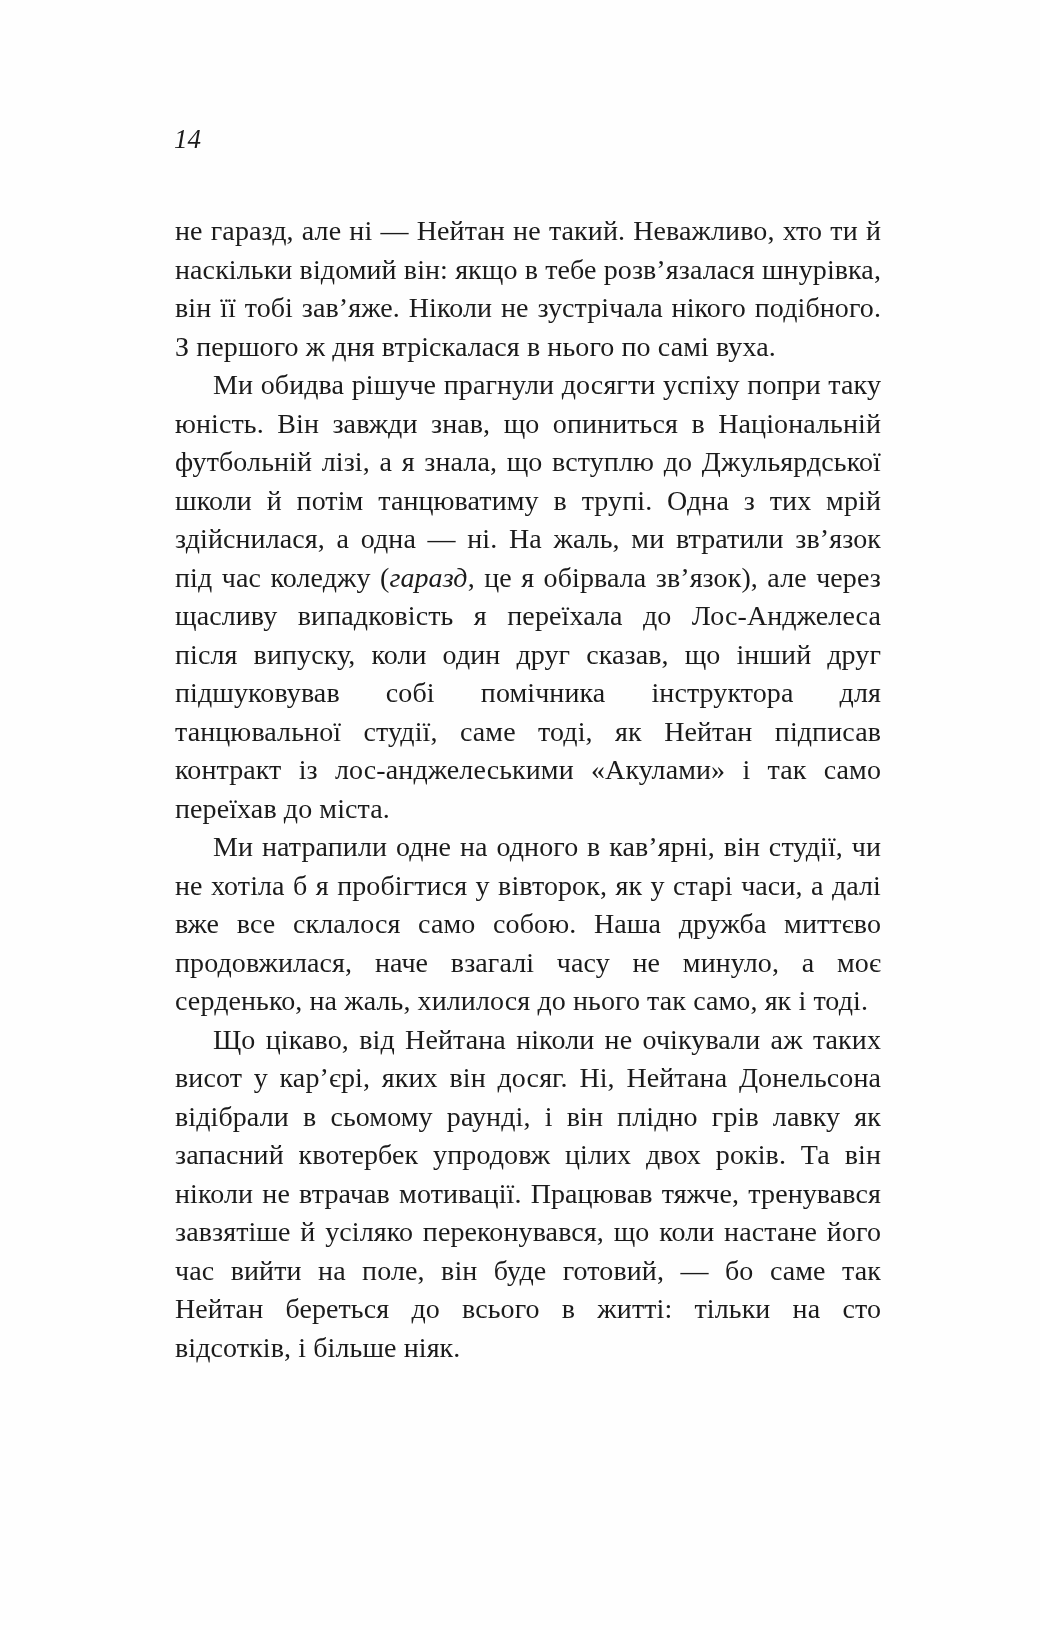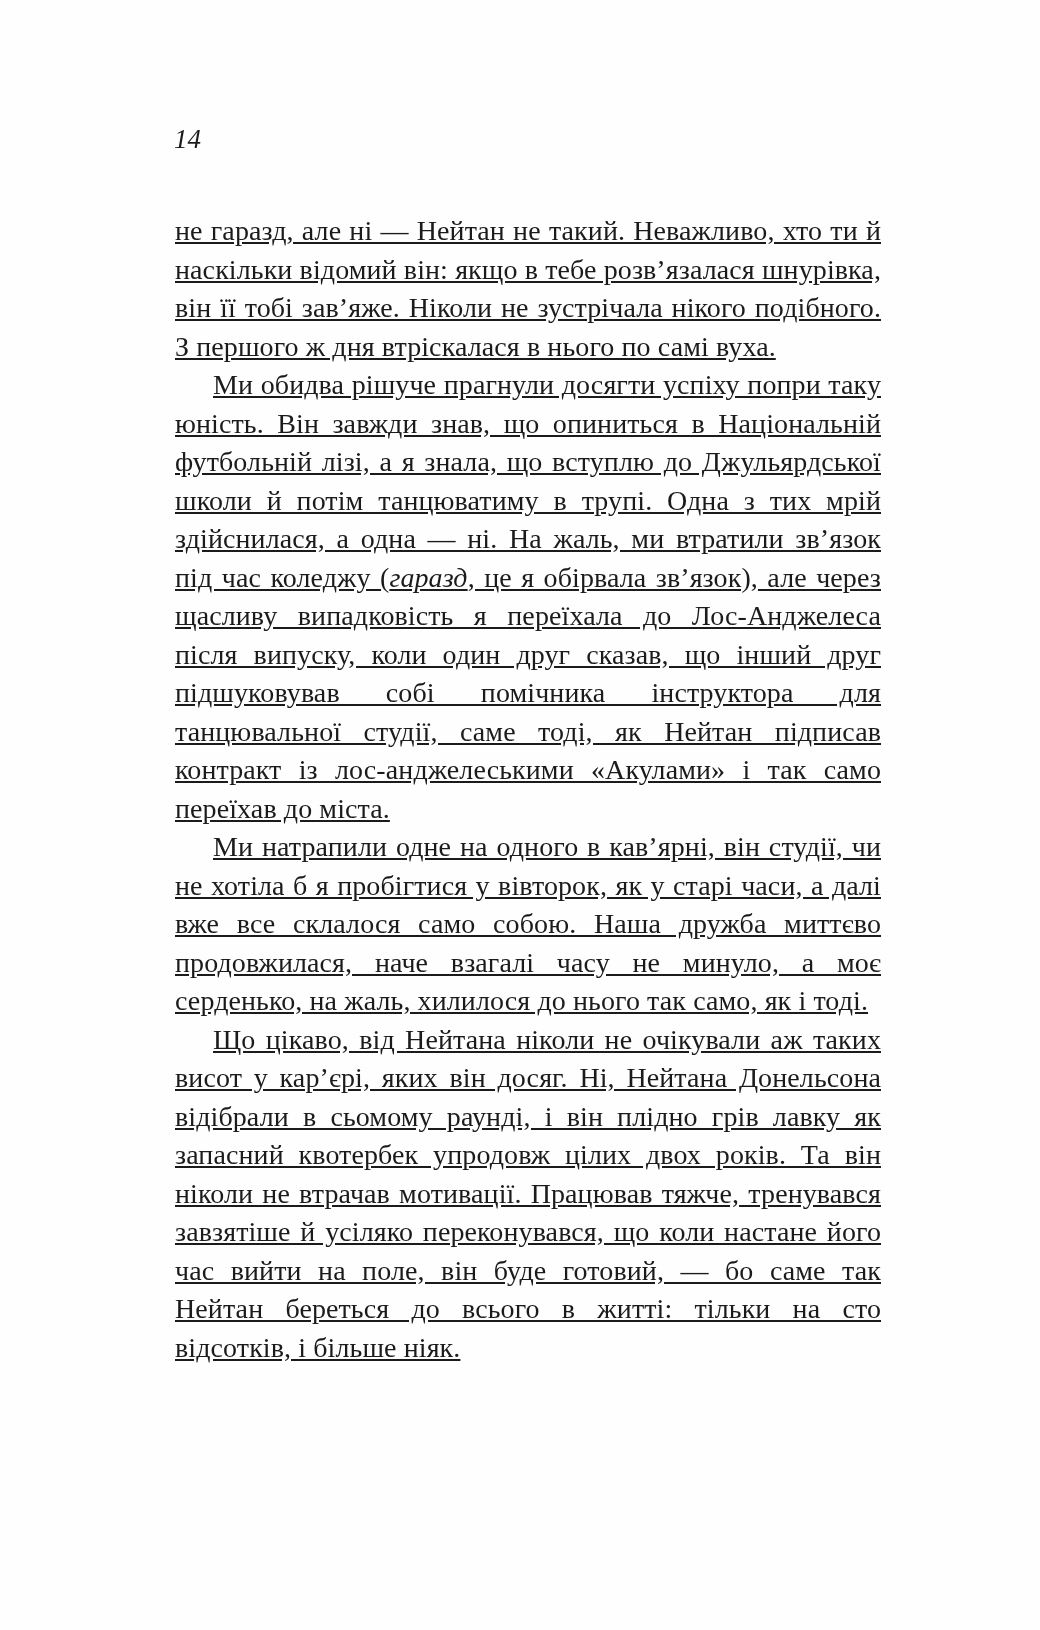--- a/index.html
+++ b/index.html
@@ -32,21 +32,20 @@
     width: 706px;
     font-size: 28px;
     line-height: 38.5px;
     text-align: justify;
     letter-spacing: 0.1px;
   }
   .para {
     margin: 0;
     padding: 0;
     text-indent: 38px;
-    text-decoration: underline;
   }
   .para.no-indent {
     text-indent: 0;
   }
   .emph {
     font-style: italic;
   }
 </style>
 </head>
 <body>

